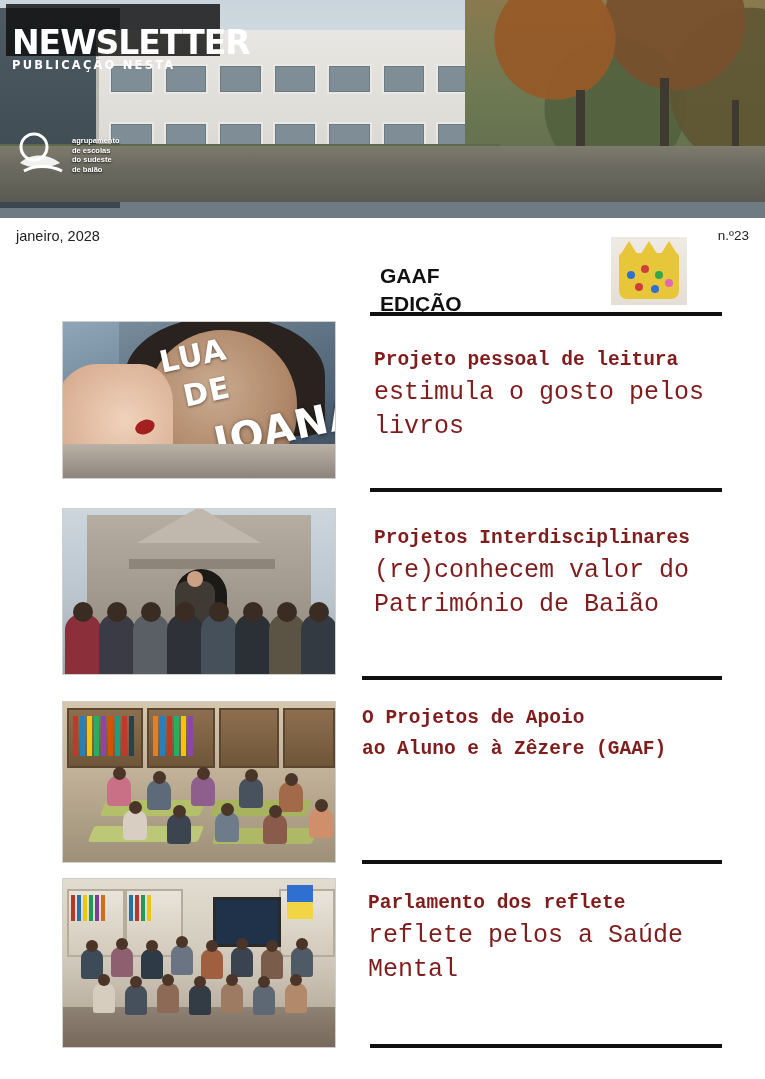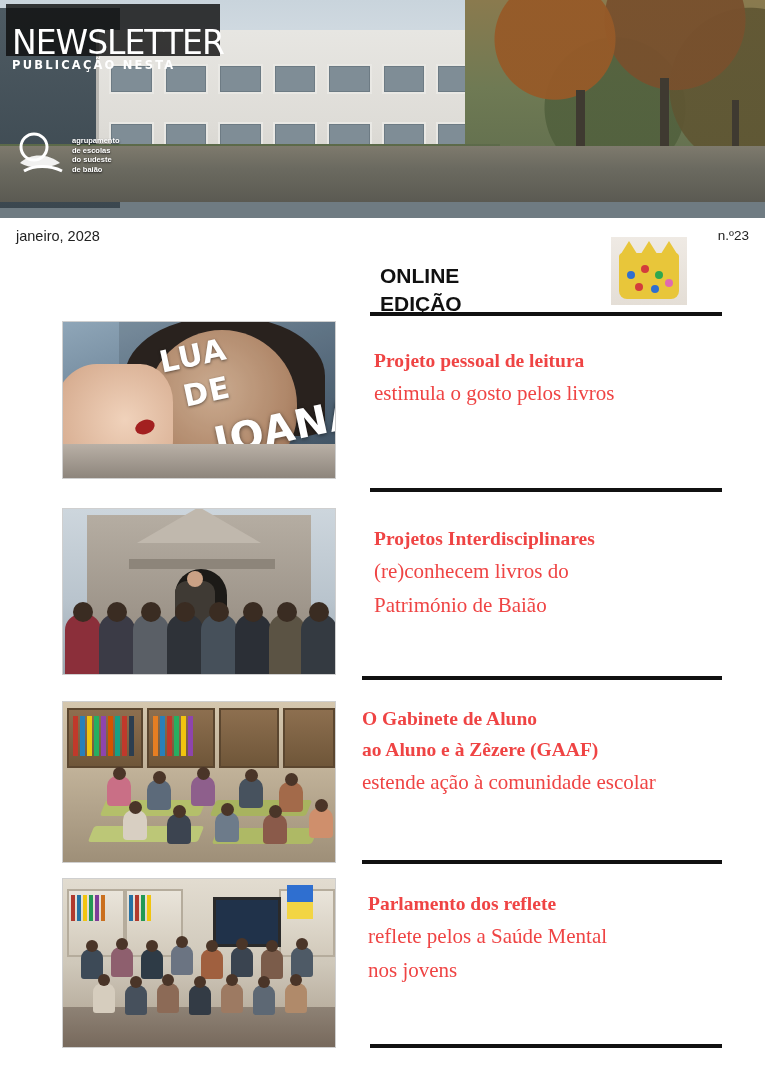--- a/index.html
+++ b/index.html
@@ -99,21 +99,21 @@
     width: 214px; height: 52px;
     background: rgba(15,15,15,.82);
     display: flex;
     flex-direction: column;
     justify-content: center;
     padding: 0 6px;
     box-sizing: border-box;
   }
   .nl-title {
     color: #ffffff;
-    font-weight: normal;
+    font-weight: bold;
     font-size: 33px;
     letter-spacing: -1px;
     line-height: 30px;
     font-family: "DejaVu Sans", sans-serif;
     margin-top: 40px;
   }
   .nl-sub {
     color: #ffffff;
     font-weight: bold;
     font-size: 11.5px;
@@ -237,32 +237,32 @@
 
   
   .photo {
     position: absolute;
     border: 1px solid #cfcfcf;
     overflow: hidden;
     background: #ddd;
   }
   .art-text {
     position: absolute;
-    font-family: Liberation Serif, serif;
-    color: #ef4444;
+    font-family: Liberation Mono, monospace;
+    color: #7f1d1d;
   }
   .art-text .b {
     font-weight: bold;
     font-size: 19.5px;
     line-height: 31px;
     display: block;
   }
   .art-text .n {
     font-weight: normal;
-    font-size: 21px;
+    font-size: 25px;
     line-height: 34px;
     display: block;
   }
 
   
   #photo1 .sky { position:absolute; inset:0; background: linear-gradient(160deg,#8fa6b8 0%, #6d8498 40%, #44596b 100%); }
   #photo1 .face {
     position:absolute; left:84px; top:8px; width:150px; height:150px;
     border-radius:50% 50% 45% 45%;
     background: radial-gradient(circle at 45% 40%, #e7c3a4 0%, #c89a78 60%, #9b6e52 100%);
@@ -452,21 +452,21 @@
   <div class="crown"></div>
   <div class="dot" style="left:16px; top:34px; background:#2f6fd0;"></div>
   <div class="dot" style="left:30px; top:28px; background:#d33c3c;"></div>
   <div class="dot" style="left:44px; top:34px; background:#2fa84f;"></div>
   <div class="dot" style="left:24px; top:46px; background:#d33c3c;"></div>
   <div class="dot" style="left:40px; top:48px; background:#2f6fd0;"></div>
   <div class="dot" style="left:54px; top:42px; background:#e06ab0;"></div>
 </div>
 
 <div class="nesta">
-  <span>ONLINE</span><br>
+  <span>GAAF</span><br>
   <span>EDIÇÃO</span>
 </div>
 <div class="rule" style="left:370px; top:312px; width:352px;"></div>
 
 <div class="photo" id="photo1" style="left:62px; top:321px; width:272px; height:156px;">
   <div class="sky"></div>
   <div class="hair"></div>
   <div class="face"></div>
   <div class="bookshadow"></div>
   <div class="title1">LUA</div>
@@ -513,21 +513,21 @@
     <div class="h" style="left:206px;background:#5b5344;">
         <i></i>
       </div>
     <div class="h" style="left:238px;background:#343a41;">
         <i></i>
       </div>
   </div>
 </div>
 <div class="art-text" style="left:374px; top:523px; width:360px;">
   <span class="b">Projetos Interdisciplinares</span>
-  <span class="n">(re)conhecem livros do</span>
+  <span class="n">(re)conhecem valor do</span>
   <span class="n">Património de Baião</span>
 </div>
 <div class="rule" style="left:362px; top:676px; width:360px;"></div>
 
 <div class="photo" id="photo3" style="left:62px; top:701px; width:272px; height:160px;">
   <div class="room"></div>
   <div class="shelf" style="left:4px;  width:72px;"></div>
   <div class="shelf" style="left:84px; width:64px;"></div>
   <div class="shelf" style="left:156px;width:56px;"></div>
   <div class="shelf" style="left:220px;width:48px;"></div>
@@ -579,23 +579,22 @@
       <i></i>
     </div>
   <div class="p" style="left:200px; top:112px;background:#8a5a4a;">
       <i></i>
     </div>
   <div class="p" style="left:246px; top:106px;background:#cf8f6c;">
       <i></i>
     </div>
 </div>
 <div class="art-text" style="left:362px; top:703px; width:400px;">
-  <span class="b">O Gabinete de Aluno</span>
+  <span class="b">O Projetos de Apoio</span>
   <span class="b">ao Aluno e à Zêzere (GAAF)</span>
-  <span class="n">estende ação à comunidade escolar</span>
 </div>
 <div class="rule" style="left:362px; top:860px; width:360px;"></div>
 
 <div class="photo" id="photo4" style="left:62px; top:878px; width:272px; height:168px;">
   <div class="room"></div>
   <div class="shelf" style="left:4px;  top:10px; width:54px;"></div>
   <div class="shelf" style="left:62px; top:10px; width:54px;"></div>
   <div class="shelf" style="left:216px;top:10px; width:52px;"></div>
   <div class="bk" style="left:8px;  top:16px; height:26px;">
     <span style="background:#b03a2e;height:26px"></span>
@@ -656,15 +655,14 @@
   <div class="g" style="left:190px; top:106px;background:#5d6874;">
       <i></i>
     </div>
   <div class="g" style="left:222px; top:104px;background:#b08a6a;">
       <i></i>
     </div>
 </div>
 <div class="art-text" style="left:368px; top:888px; width:380px;">
   <span class="b">Parlamento dos reflete</span>
   <span class="n">reflete pelos a Saúde Mental</span>
-  <span class="n">nos jovens</span>
 </div>
 <div class="rule" style="left:370px; top:1044px; width:352px;"></div>
 
 </body></html>

